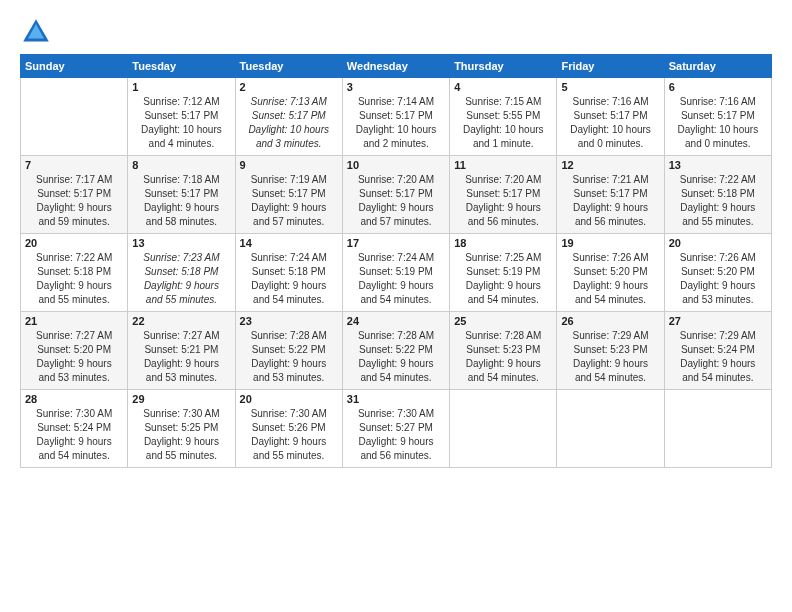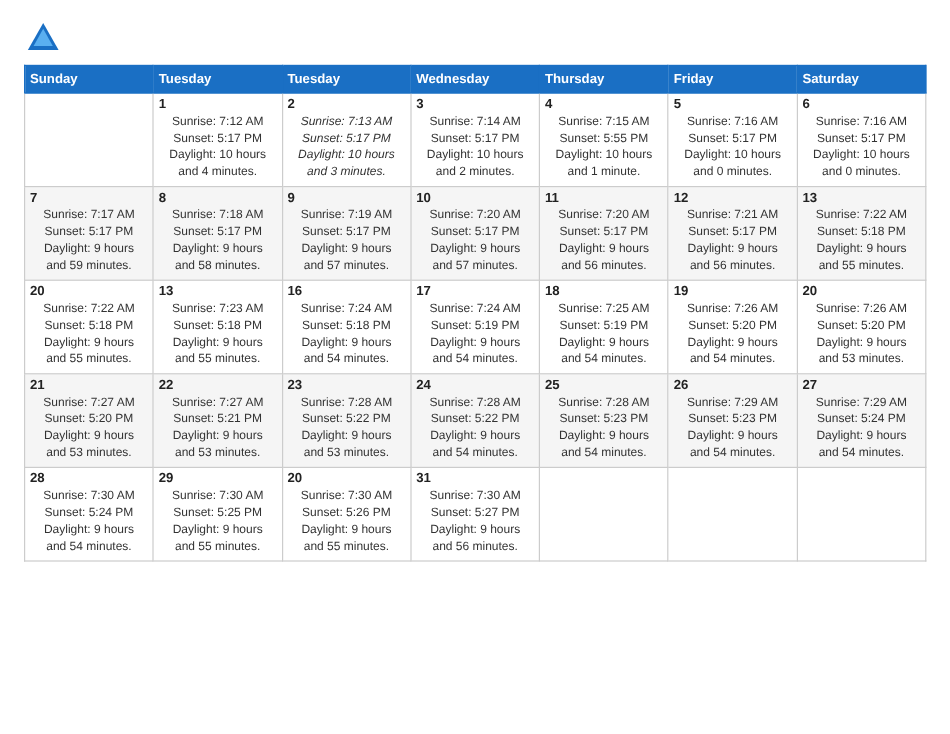--- a/index.html
+++ b/index.html
@@ -223,27 +223,27 @@
         <tr>
           <td>
             <div class="day-number">20</div>
             <div class="day-info" style="white-space: pre-line;">Sunrise: 7:22 AM
 Sunset: 5:18 PM
 Daylight: 9 hours
 and 55 minutes.</div>
           </td>
           <td>
             <div class="day-number">13</div>
-            <div class="day-info" style="white-space: pre-line;">Sunrise: 7:23 AM
+            <div class="day-info" style="white-space: pre-line; font-style: italic;">Sunrise: 7:23 AM
 Sunset: 5:18 PM
 Daylight: 9 hours
 and 55 minutes.</div>
           </td>
           <td>
-            <div class="day-number">16</div>
+            <div class="day-number">14</div>
             <div class="day-info" style="white-space: pre-line;">Sunrise: 7:24 AM
 Sunset: 5:18 PM
 Daylight: 9 hours
 and 54 minutes.</div>
           </td>
           <td>
             <div class="day-number">17</div>
             <div class="day-info" style="white-space: pre-line;">Sunrise: 7:24 AM
 Sunset: 5:19 PM
 Daylight: 9 hours

